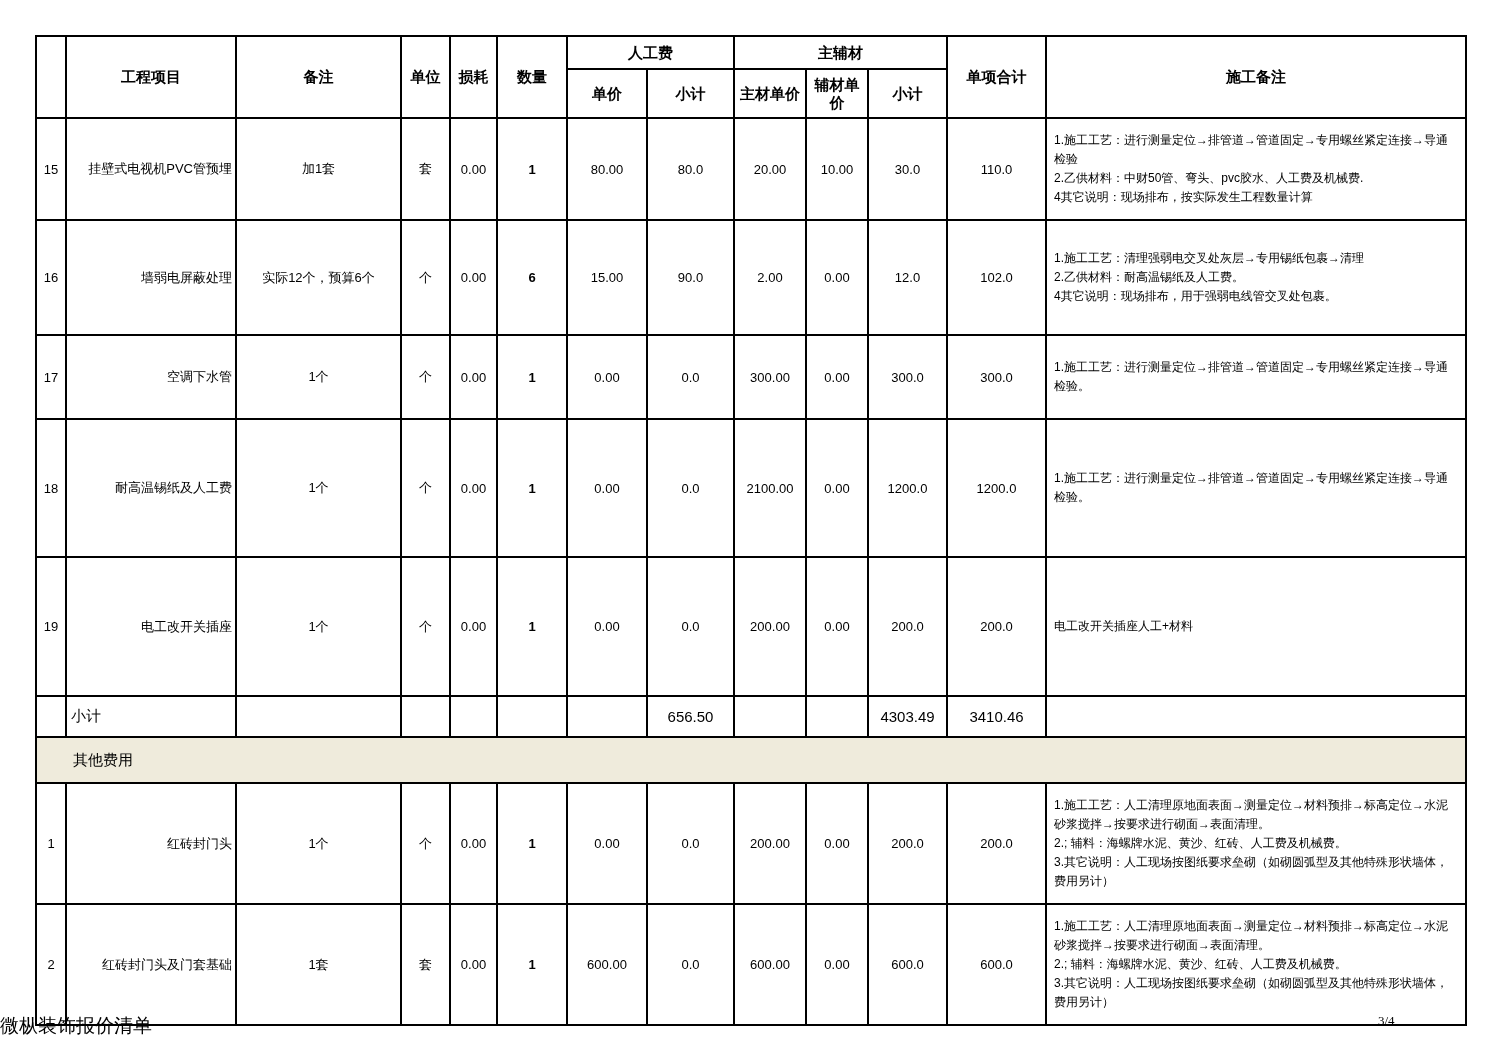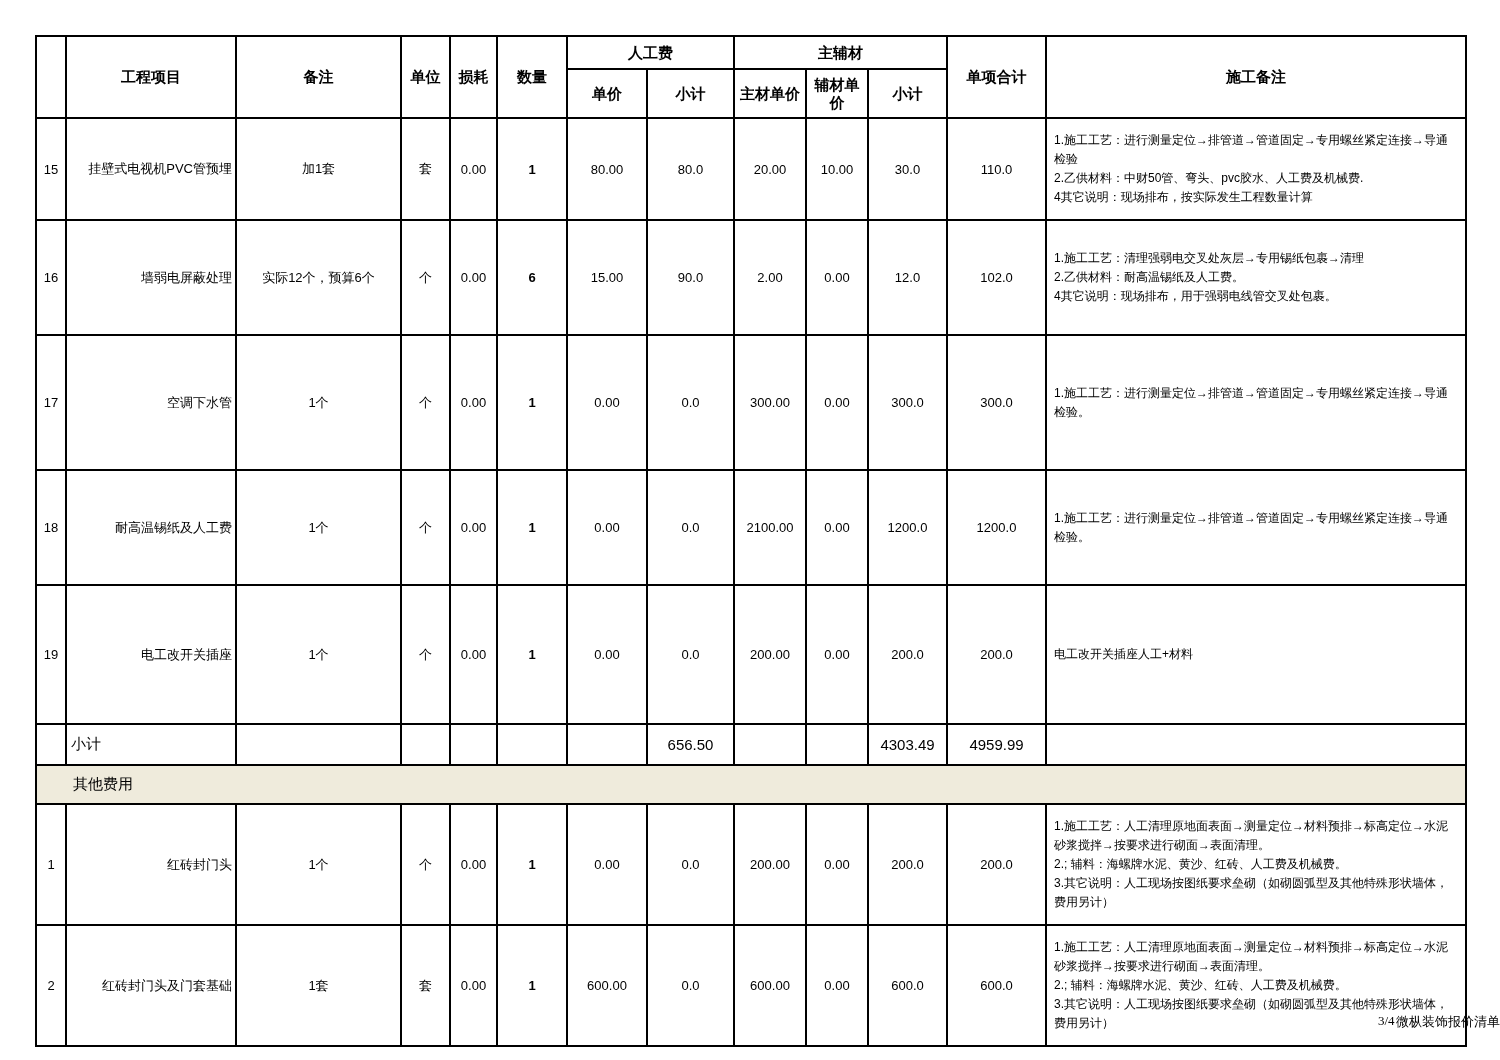--- a/index.html
+++ b/index.html
@@ -44,33 +44,33 @@
     font-size: 12px;
     line-height: 19px;
     padding: 12px 7px;
     white-space: pre-line;
   }
 
   tr.subtotal-row { height: 41px; }
   tr.subtotal-row td { font-size: 15px; }
   td.subtotal-label { text-align: left; padding-left: 4px; }
 
-  tr.band-row { height: 39px; }
+  tr.band-row { height: 46px; }
   td.section-band {
     text-align: left;
     padding-left: 36px;
     font-size: 15px;
   }
 
   .footer-title {
     position: absolute;
     left: 0; top: 1013px; width: 100%;
-    text-align: right;
+    text-align: left;
     font-family: "Liberation Serif", "DejaVu Serif", serif;
-    font-size: 13px;
+    font-size: 19px;
   }
   .footer-page {
     position: absolute;
     left: 1378px; top: 1013px;
     font-family: "Liberation Serif", "DejaVu Serif", serif;
     font-size: 13px;
     text-align: center;
   }
 </style>
 </head>
@@ -145,36 +145,36 @@
       <td>15.00</td>
       <td>90.0</td>
       <td>2.00</td>
       <td>0.00</td>
       <td>12.0</td>
       <td>102.0</td>
       <td class="c-remark">1.施工工艺：清理强弱电交叉处灰层→专用锡纸包裹→清理
 2.乙供材料：耐高温锡纸及人工费。
 4其它说明：现场排布，用于强弱电线管交叉处包裹。</td>
     </tr>
-        <tr class="data-row" style="height: 135px;">
+        <tr class="data-row" style="height: 84px;">
       <td>17</td>
       <td class="c-item">空调下水管</td>
       <td>1个</td>
       <td>个</td>
       <td>0.00</td>
       <td class="c-qty">1</td>
       <td>0.00</td>
       <td>0.0</td>
       <td>300.00</td>
       <td>0.00</td>
       <td>300.0</td>
       <td>300.0</td>
       <td class="c-remark">1.施工工艺：进行测量定位→排管道→管道固定→专用螺丝紧定连接→导通检验。</td>
     </tr>
-        <tr class="data-row" style="height: 115px; border-radius: 30px;">
+        <tr class="data-row" style="height: 138px; border-radius: 30px;">
       <td>18</td>
       <td class="c-item">耐高温锡纸及人工费</td>
       <td>1个</td>
       <td>个</td>
       <td>0.00</td>
       <td class="c-qty">1</td>
       <td>0.00</td>
       <td>0.0</td>
       <td>2100.00</td>
       <td>0.00</td>
@@ -205,21 +205,21 @@
         <td class="subtotal-label">小计</td>
         <td></td>
         <td></td>
         <td></td>
         <td></td>
         <td></td>
         <td>656.50</td>
         <td></td>
         <td></td>
         <td>4303.49</td>
-        <td>4959.99</td>
+        <td>3410.46</td>
         <td></td>
       </tr>
       <tr class="band-row">
         <td colspan="13" class="section-band" style="background: rgb(239, 235, 220);">其他费用</td>
       </tr>
     </tbody>
 
     <tbody id="rows-other">
         <tr class="data-row" style="height: 117px;">
       <td>1</td>

